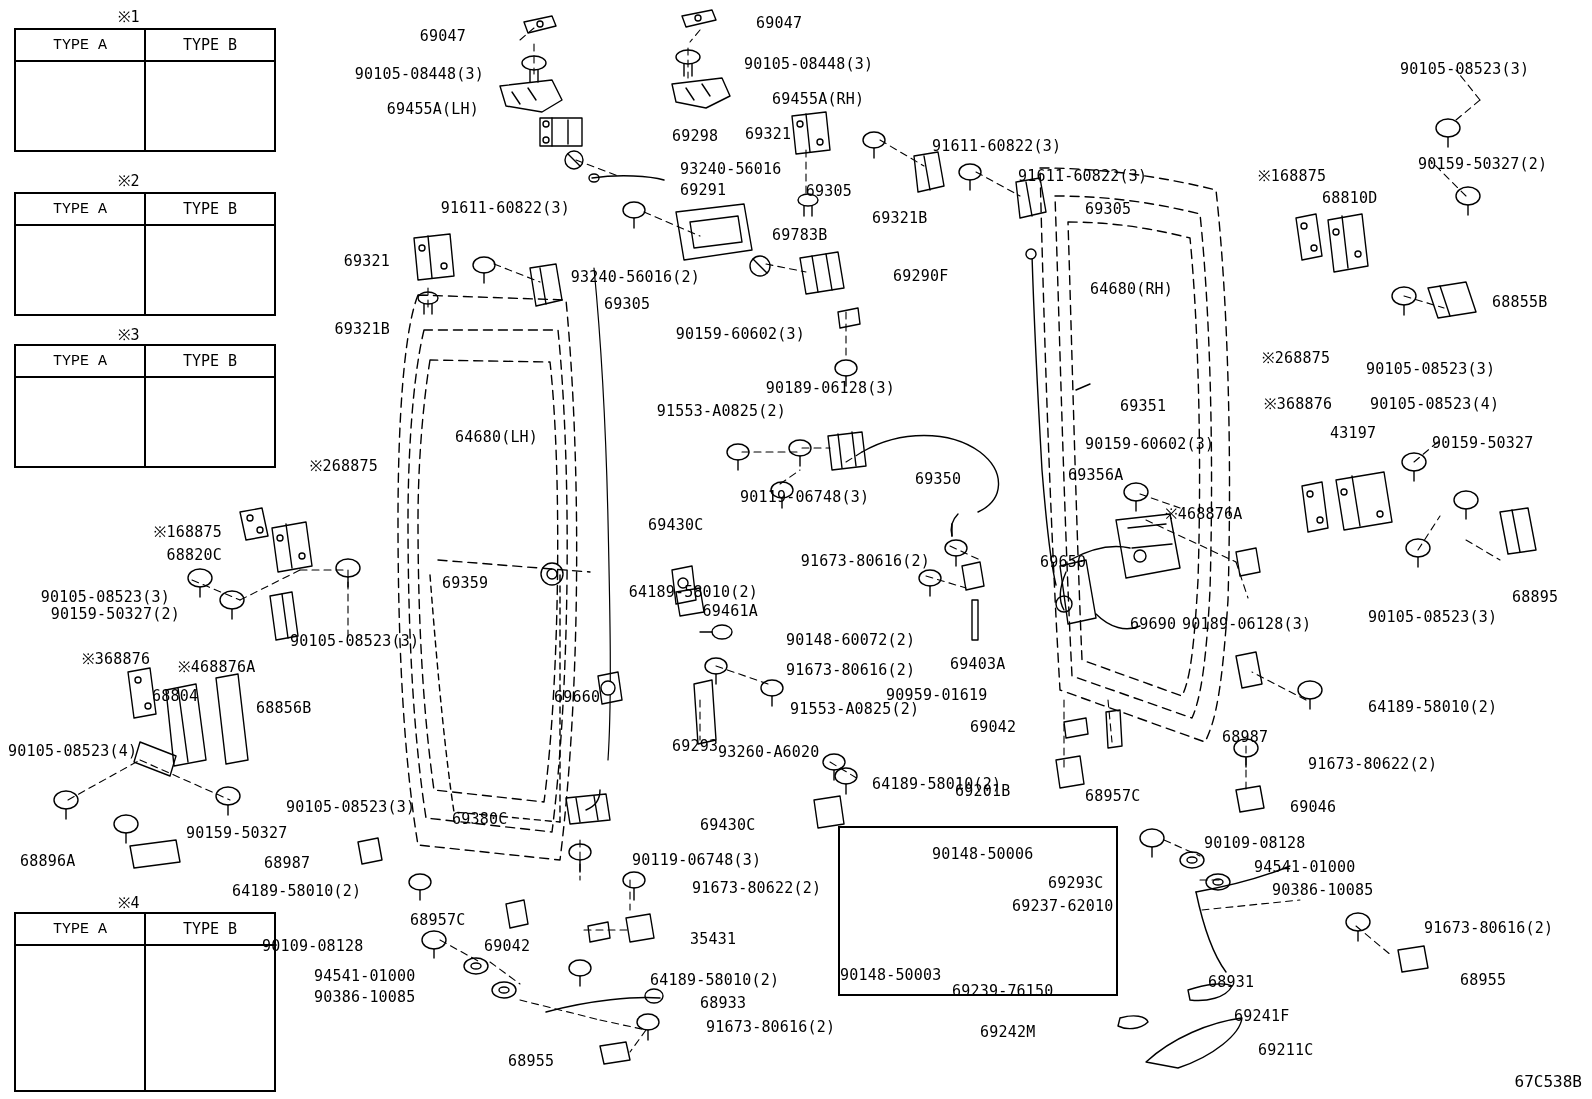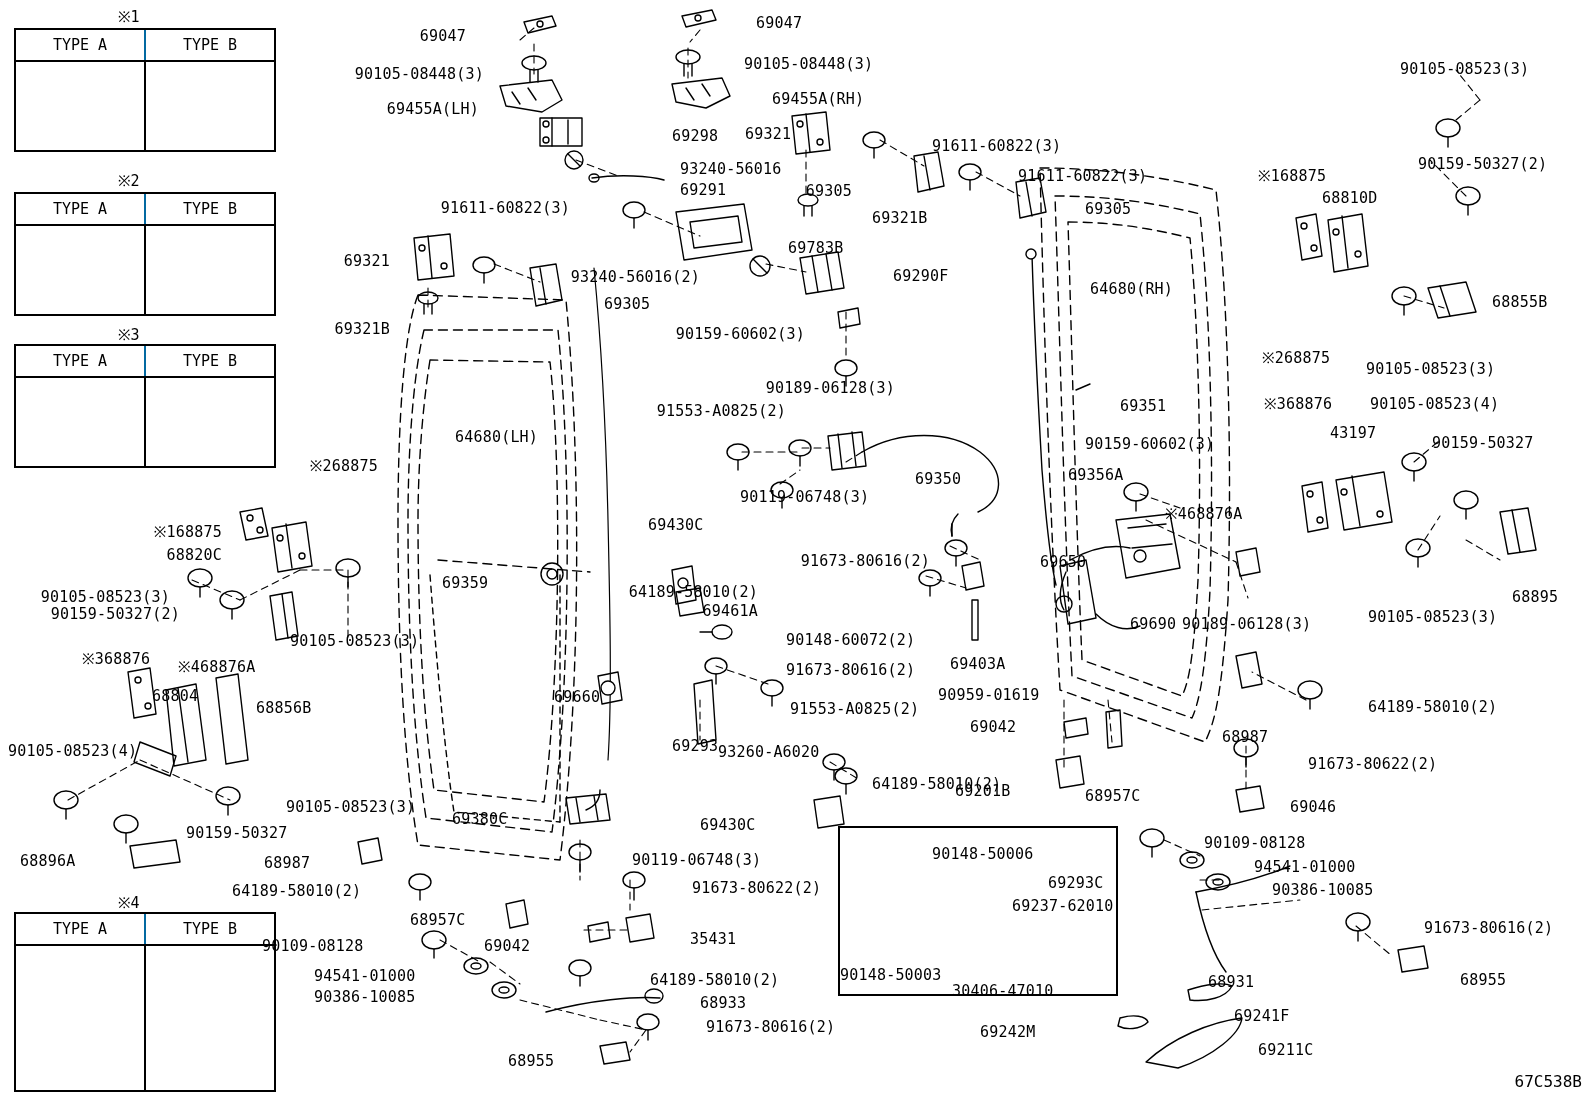--- a/index.html
+++ b/index.html
@@ -36,21 +36,21 @@
     border-bottom:2px solid #000;
   }
   .tbl .hdr > div{
     flex:1 1 50%;
     display:flex;
     align-items:center;
     justify-content:center;
     font-family:"DejaVu Sans Mono", monospace;
     font-size:15px;
   }
-  .tbl .hdr > div:first-child{border-right:2px solid #0369a1;}
+  .tbl .hdr > div:first-child{border-right:2px solid #000000;font-family:Liberation Mono, monospace;}
   .tbl .body{display:flex;height:calc(100% - 30px);}
   .tbl .body > div{flex:1 1 50%;position:relative;}
   .tbl .body > div:first-child{border-right:2px solid #000;}
   .tblcap{
     position:absolute;
     font-family:"DejaVu Sans Mono", monospace;
     font-size:15px;
   }
   .diagcode{
     position:absolute;
@@ -598,21 +598,21 @@
       <div class="lbl" style="left: 932px; top: 137px;">91611-60822(3)</div>
       <div class="lbl" style="left: 1018px; top: 167px;">91611-60822(3)</div>
       <div class="lbl r" style="left: 852px; top: 182px;">69305</div>
       <div class="lbl" style="left: 872px; top: 209px;">69321B</div>
       <div class="lbl" style="left: 1085px; top: 200px;">69305</div>
       <div class="lbl r" style="left: 570px; top: 199px;">91611-60822(3)</div>
       <div class="lbl r" style="left: 390px; top: 252px;">69321</div>
       <div class="lbl r" style="left: 390px; top: 320px;">69321B</div>
       <div class="lbl" style="left: 604px; top: 295px;">69305</div>
       <div class="lbl r" style="left: 700px; top: 268px;">93240-56016(2)</div>
-      <div class="lbl" style="left: 772px; top: 239px; margin-left: 16px;">69783B</div>
+      <div class="lbl" style="left: 772px; top: 226px;">69783B</div>
       <div class="lbl" style="left: 893px; top: 267px;">69290F</div>
       <div class="lbl r" style="left: 805px; top: 325px;">90159-60602(3)</div>
       <div class="lbl r" style="left: 895px; top: 379px;">90189-06128(3)</div>
       <div class="lbl r" style="left: 786px; top: 402px;">91553-A0825(2)</div>
       <div class="lbl" style="left: 455px; top: 428px;">64680(LH)</div>
       <div class="lbl" style="left: 1090px; top: 280px;">64680(RH)</div>
       <div class="lbl" style="left: 1120px; top: 397px;">69351</div>
       <div class="lbl" style="left: 1085px; top: 435px;">90159-60602(3)</div>
       <div class="lbl" style="left: 915px; top: 470px;">69350</div>
       <div class="lbl" style="left: 1068px; top: 466px;">69356A</div>
@@ -630,21 +630,21 @@
       <div class="lbl r" style="left: 930px; top: 552px;">91673-80616(2)</div>
       <div class="lbl" style="left: 1040px; top: 553px;">69650</div>
       <div class="lbl" style="left: 1165px; top: 503px;">※468876A</div>
       <div class="lbl" style="left: 786px; top: 631px;">90148-60072(2)</div>
       <div class="lbl" style="left: 786px; top: 661px;">91673-80616(2)</div>
       <div class="lbl" style="left: 554px; top: 688px;">69660</div>
       <div class="lbl" style="left: 790px; top: 700px;">91553-A0825(2)</div>
       <div class="lbl" style="left: 672px; top: 737px;">69293</div>
       <div class="lbl" style="left: 718px; top: 743px;">93260-A6020</div>
       <div class="lbl" style="left: 950px; top: 655px;">69403A</div>
-      <div class="lbl" style="left: 938px; top: 686px;">90959-01619</div>
+      <div class="lbl" style="left: 886px; top: 686px;">90959-01619</div>
       <div class="lbl" style="left: 970px; top: 718px;">69042</div>
       <div class="lbl" style="left: 1130px; top: 615px;">69690</div>
       <div class="lbl" style="left: 1182px; top: 615px;">90189-06128(3)</div>
       <div class="lbl" style="left: 872px; top: 775px;">64189-58010(2)</div>
       <div class="lbl" style="left: 1085px; top: 787px;">68957C</div>
       <div class="lbl" style="left: 955px; top: 782px;">69201B</div>
       <div class="lbl" style="left: 700px; top: 816px;">69430C</div>
       <div class="lbl" style="left: 452px; top: 810px;">69380C</div>
       <div class="lbl" style="left: 82px; top: 648px;">※368876</div>
       <div class="lbl" style="left: 178px; top: 656px;">※468876A</div>
@@ -665,21 +665,21 @@
       <div class="lbl" style="left: 692px; top: 879px;">91673-80622(2)</div>
       <div class="lbl" style="left: 690px; top: 930px;">35431</div>
       <div class="lbl" style="left: 650px; top: 971px;">64189-58010(2)</div>
       <div class="lbl" style="left: 700px; top: 994px;">68933</div>
       <div class="lbl" style="left: 706px; top: 1018px;">91673-80616(2)</div>
       <div class="lbl" style="left: 508px; top: 1052px;">68955</div>
       <div class="lbl" style="left: 932px; top: 845px;">90148-50006</div>
       <div class="lbl" style="left: 1048px; top: 874px;">69293C</div>
       <div class="lbl" style="left: 1012px; top: 897px;">69237-62010</div>
       <div class="lbl" style="left: 840px; top: 966px;">90148-50003</div>
-      <div class="lbl" style="left: 952px; top: 982px;">30406-47010</div>
+      <div class="lbl" style="left: 952px; top: 982px;">69239-76150</div>
       <div class="lbl" style="left: 1400px; top: 60px;">90105-08523(3)</div>
       <div class="lbl" style="left: 1258px; top: 165px;">※168875</div>
       <div class="lbl" style="left: 1322px; top: 189px;">68810D</div>
       <div class="lbl" style="left: 1418px; top: 155px;">90159-50327(2)</div>
       <div class="lbl" style="left: 1492px; top: 293px;">68855B</div>
       <div class="lbl" style="left: 1262px; top: 347px;">※268875</div>
       <div class="lbl" style="left: 1366px; top: 360px;">90105-08523(3)</div>
       <div class="lbl" style="left: 1264px; top: 393px;">※368876</div>
       <div class="lbl" style="left: 1370px; top: 395px;">90105-08523(4)</div>
       <div class="lbl" style="left: 1330px; top: 424px;">43197</div>

